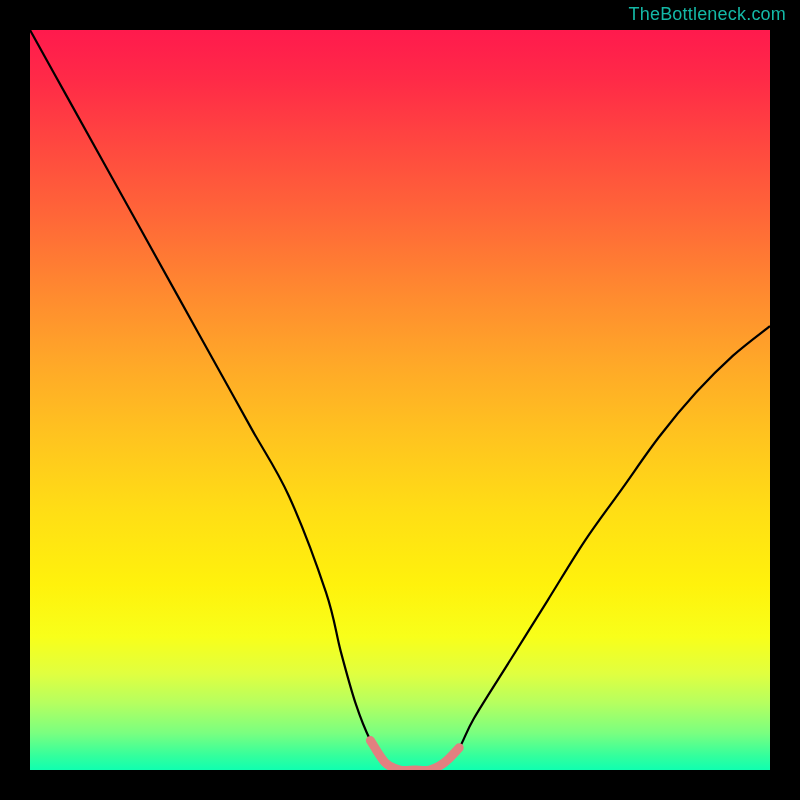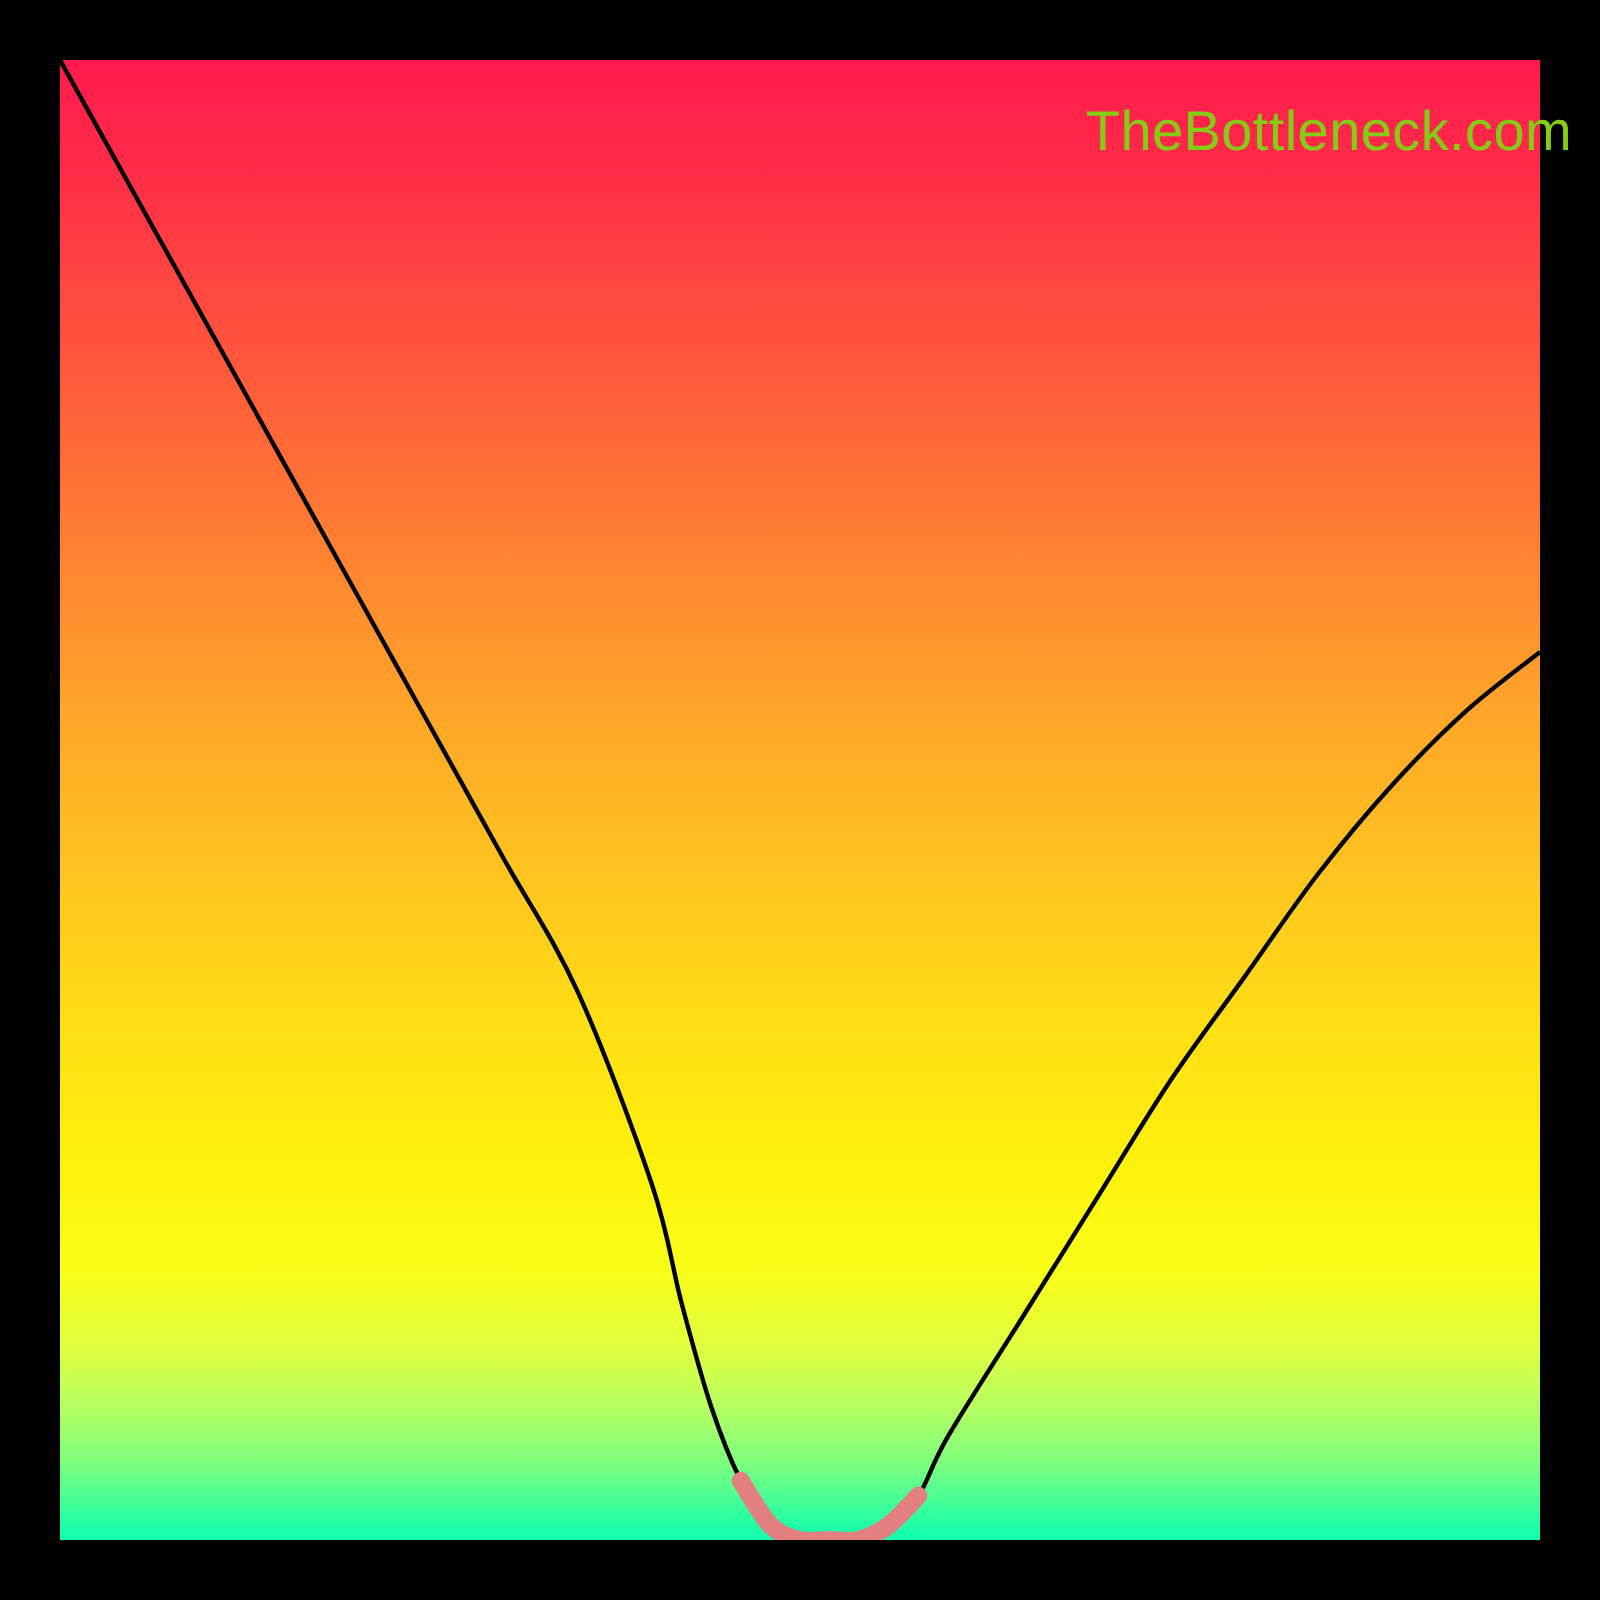--- a/index.html
+++ b/index.html
@@ -8,26 +8,25 @@
     height: 800px;
     background: #000;
     position: relative;
     overflow: hidden;
     font-family: Arial, sans-serif;
   }
   .watermark {
     position: absolute;
     top: 4px;
     right: 14px;
-    color: #84cc16;
-    font-size: 28px;
+    color: #14b8a6;
+    font-size: 18px;
     font-weight: 500;
     z-index: 10;
     letter-spacing: 0.2px;
-    margin-top: 46px;
   }
   .plot-area {
     position: absolute;
     left: 30px;
     top: 30px;
     width: 740px;
     height: 740px;
     overflow: hidden;
   }
   .gradient-bg {

